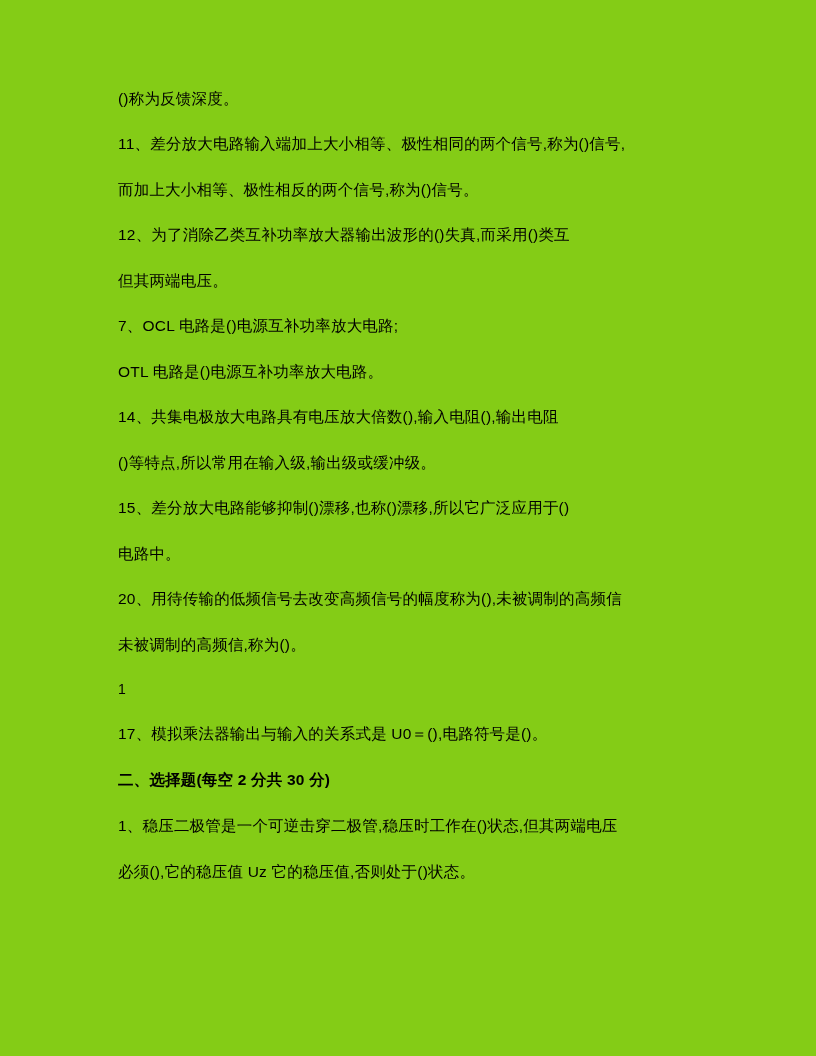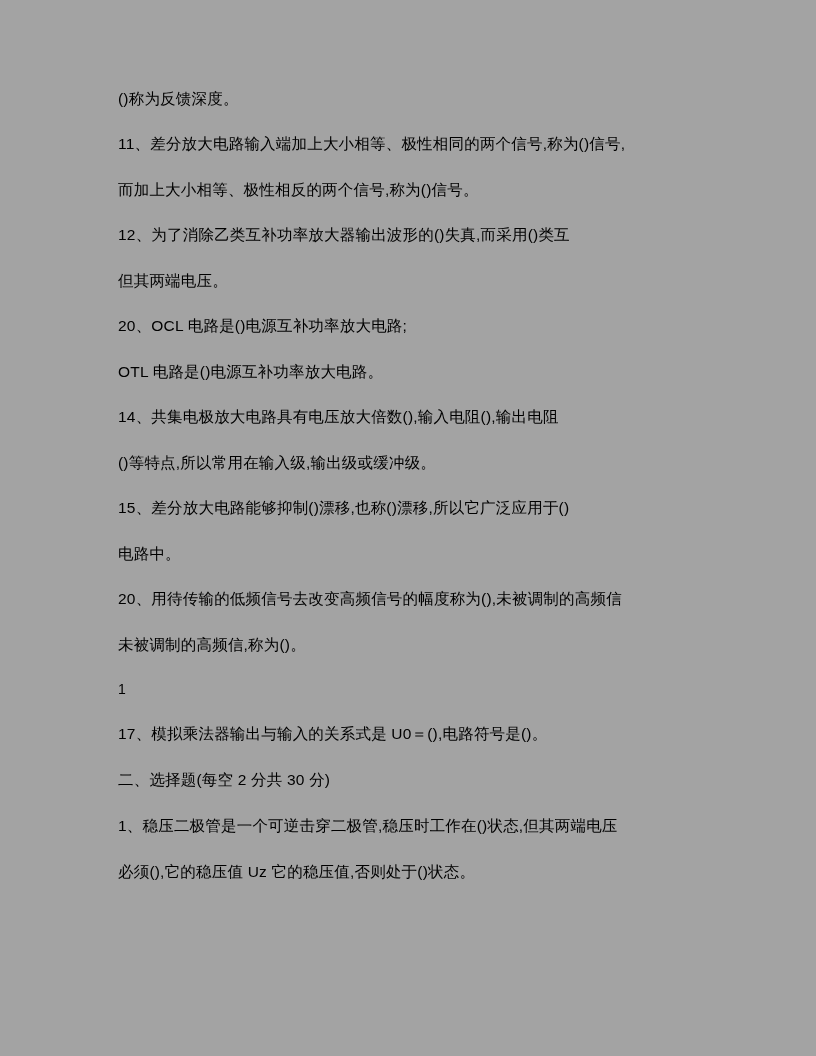--- a/index.html
+++ b/index.html
@@ -13,61 +13,61 @@
     font-family: "Liberation Sans", "DejaVu Sans", sans-serif;
     color: #000000;
     -webkit-font-smoothing: antialiased;
   }
   .page {
     position: relative;
     width: 816px;
     height: 1056px;
     box-sizing: border-box;
     padding: 88px 120px 40px 118px;
-    background: #a3a3a3;
+    background: #84cc16;
   }
   .doc-body {
     display: block;
   }
   .para {
     font-size: 15.5px;
     line-height: 1.45;
     margin: 0 0 23px 0;
     letter-spacing: 0.2px;
     text-align: left;
     word-break: break-all;
   }
   .para.cont {
     margin-bottom: 23px;
   }
   .para.lone {
     font-size: 14px;
     margin-bottom: 24px;
   }
   .para.heading {
-    font-weight: normal;
+    font-weight: bold;
     font-size: 15.5px;
     margin-bottom: 24px;
   }
 </style>
 </head>
 <body>
 
 <div class="page">
   <div class="doc-body">
 
     <p class="para">()称为反馈深度。</p>
 
     <p class="para">11、差分放大电路输入端加上大小相等、极性相同的两个信号,称为()信号,</p>
     <p class="para cont">而加上大小相等、极性相反的两个信号,称为()信号。</p>
 
     <p class="para">12、为了消除乙类互补功率放大器输出波形的()失真,而采用()类互</p>
     <p class="para cont">但其两端电压。</p>
 
-    <p class="para">20、OCL 电路是()电源互补功率放大电路;</p>
+    <p class="para">7、OCL 电路是()电源互补功率放大电路;</p>
     <p class="para cont">OTL 电路是()电源互补功率放大电路。</p>
 
     <p class="para">14、共集电极放大电路具有电压放大倍数(),输入电阻(),输出电阻</p>
     <p class="para cont">()等特点,所以常用在输入级,输出级或缓冲级。</p>
 
     <p class="para">15、差分放大电路能够抑制()漂移,也称()漂移,所以它广泛应用于()</p>
     <p class="para cont">电路中。</p>
 
     <p class="para">20、用待传输的低频信号去改变高频信号的幅度称为(),未被调制的高频信</p>
     <p class="para cont">未被调制的高频信,称为()。</p>

